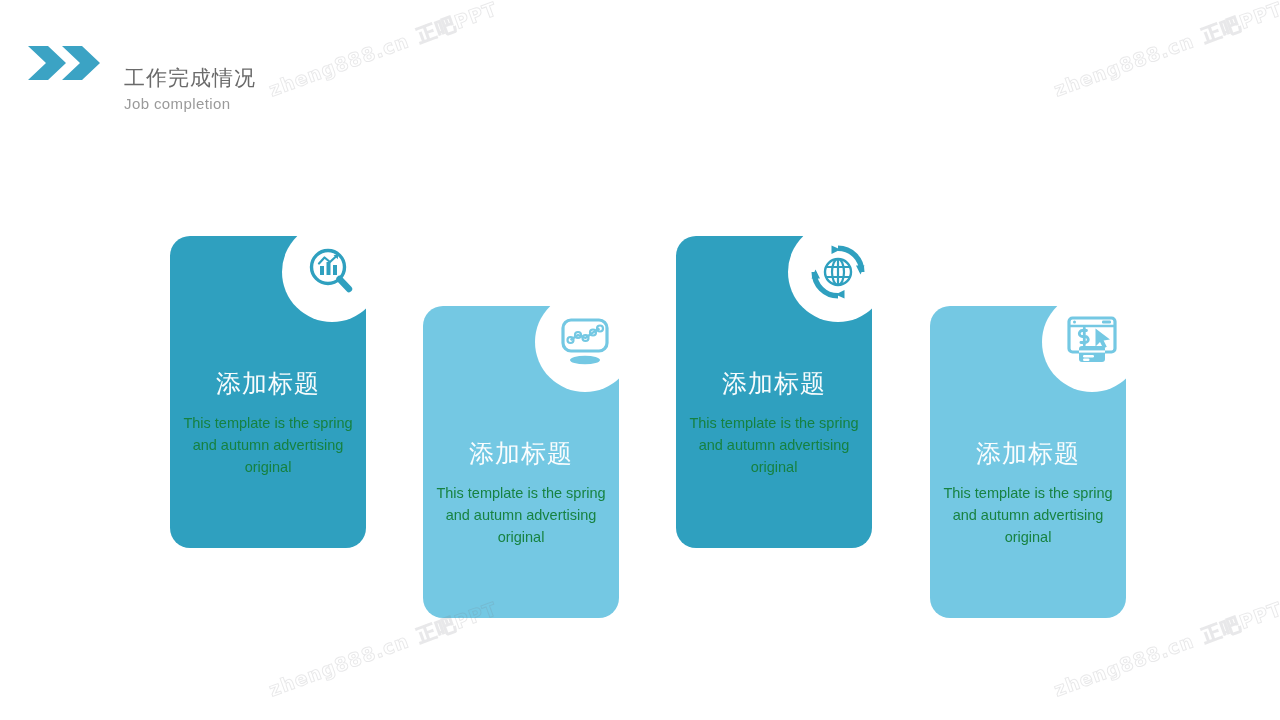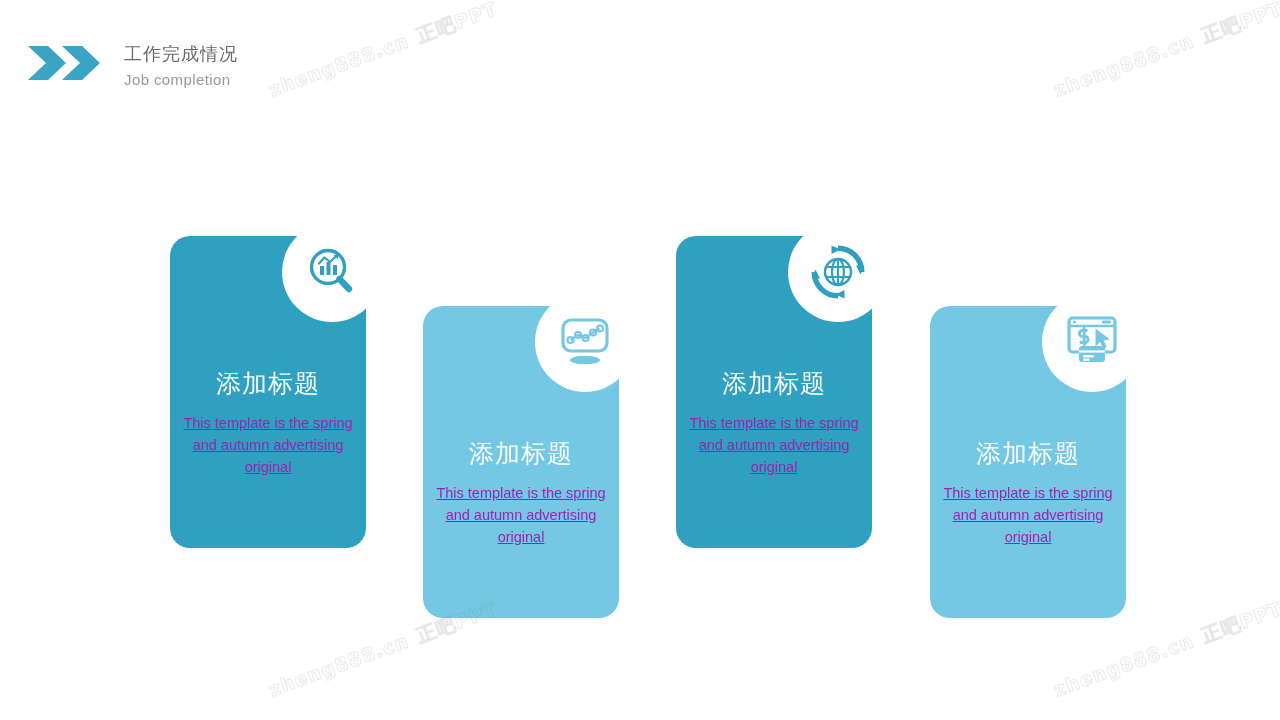--- a/index.html
+++ b/index.html
@@ -56,25 +56,26 @@
     height: 38px;
   }
   #brand-chevrons svg { display: block; }
 
   #header-titles {
     position: absolute;
     left: 124px;
     top: 40px;
   }
   #header-title {
-    font-size: 18px;
+    font-size: 21px;
     color: #6a6a6a;
     font-family: Liberation Sans, sans-serif;
     letter-spacing: 1px;
     line-height: 28px;
+    margin-top: 24px;
   }
   #header-subtitle {
     font-size: 15px;
     color: #9a9a9a;
     letter-spacing: .4px;
     margin-top: 4px;
     line-height: 16px;
   }
 
   
@@ -108,24 +109,23 @@
     font-size: 25px;
     line-height: 32px;
     letter-spacing: 1px;
     color: #ffffff;
     opacity: .97;
   }
   .card-desc {
     margin-top: 12px;
     font-size: 14.5px;
     line-height: 22px;
-    color: #a21caf;
+    color: #15803d;
     opacity: .97;
     padding: 0 12px;
-    text-decoration: underline;
   }
 
   .card-icon {
     position: absolute;
     width: 56px;
     height: 56px;
   }
   .card-icon svg { display: block; }
 </style>
 </head>

